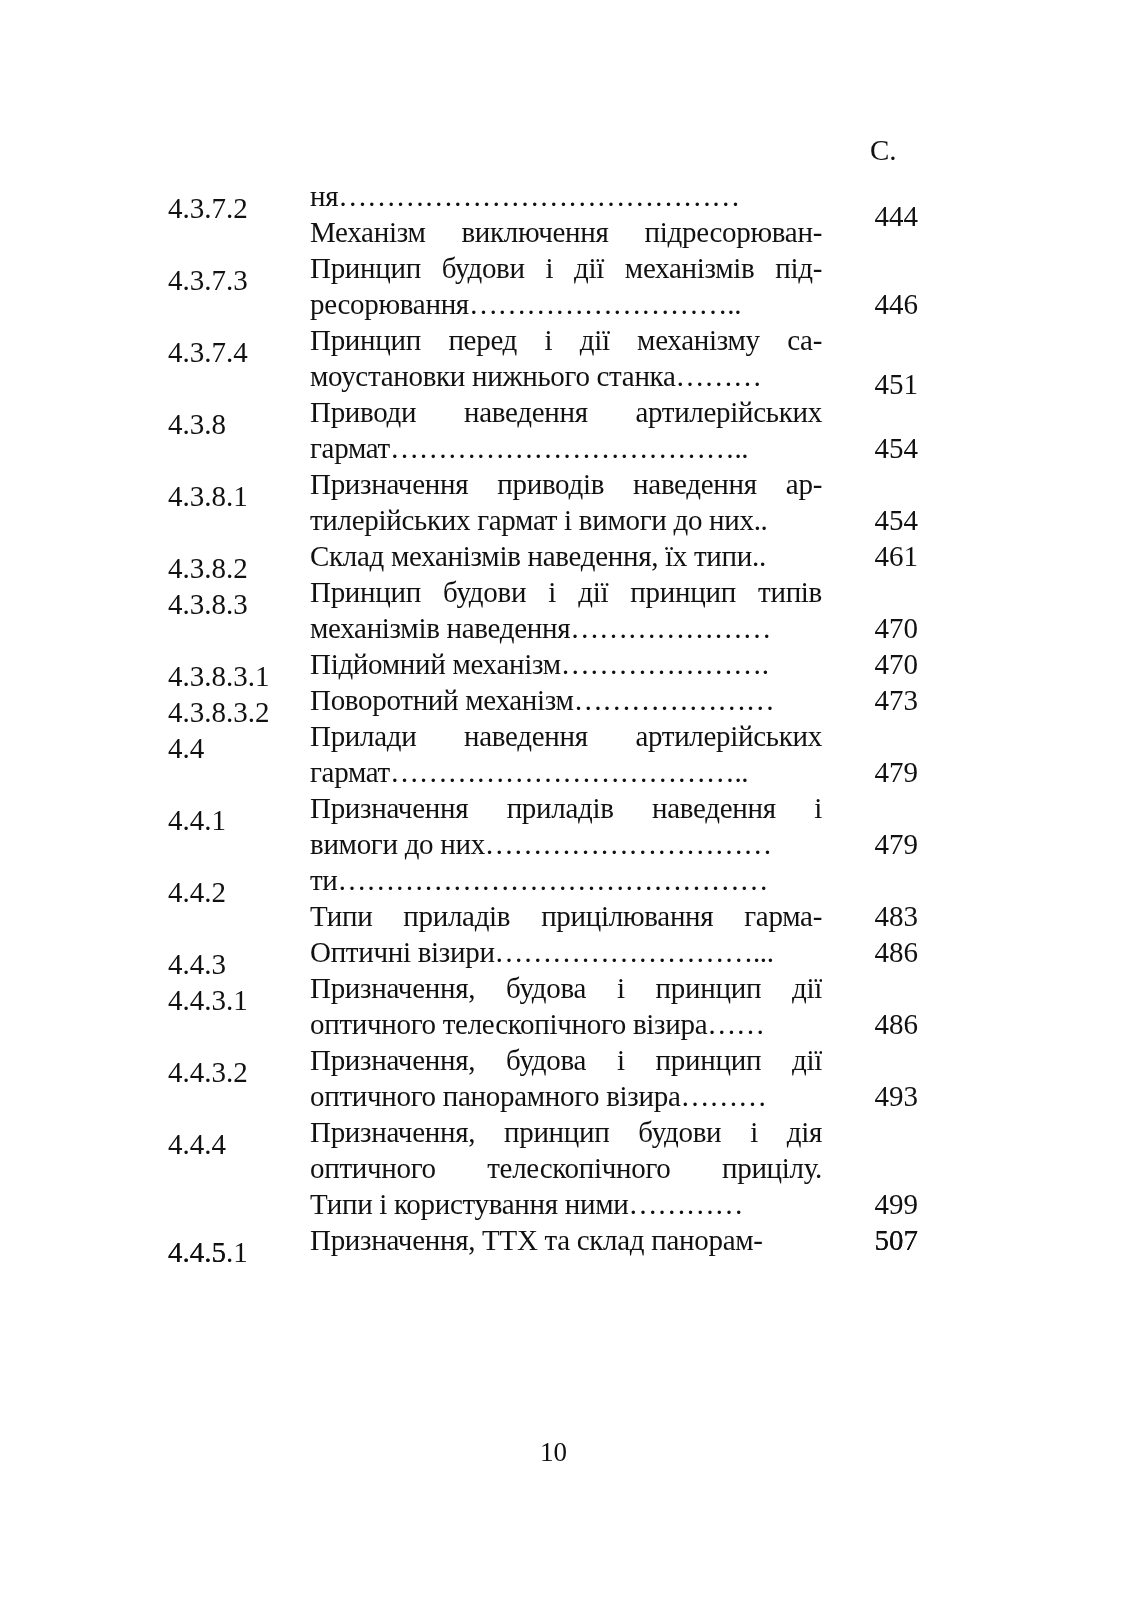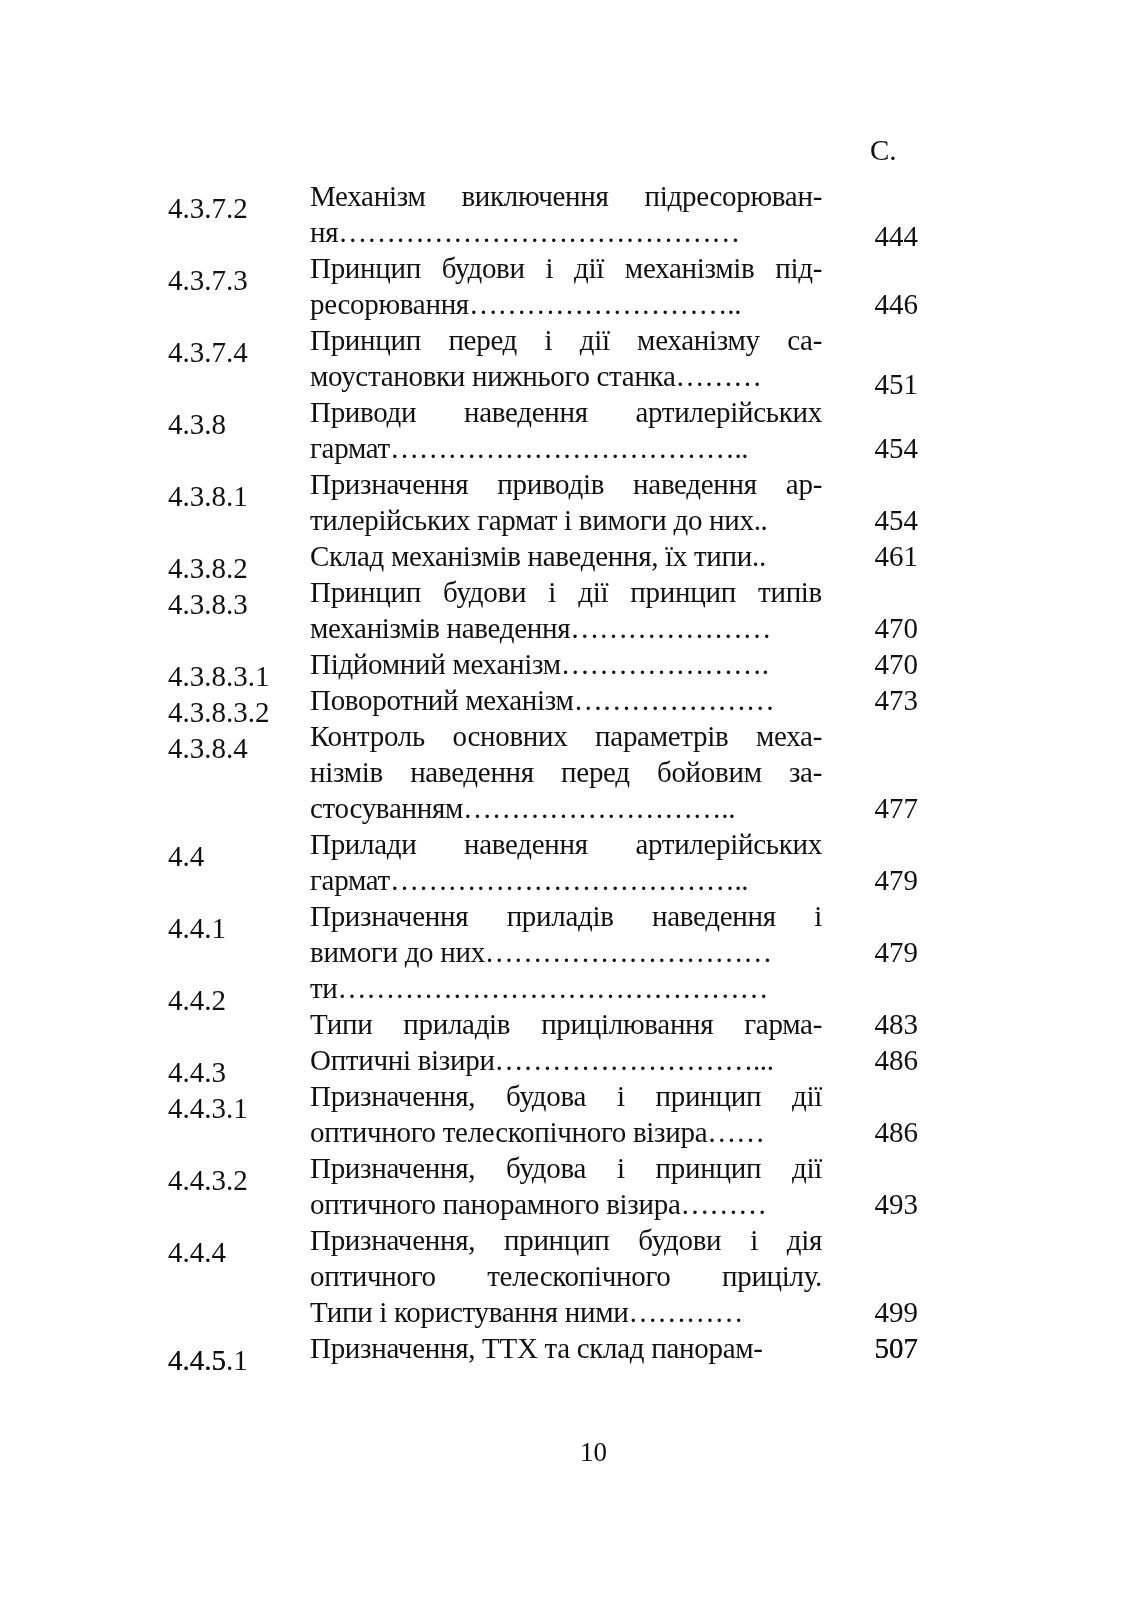--- a/index.html
+++ b/index.html
@@ -8,35 +8,35 @@
   .page { position: absolute; left: 0; top: 0; width: 1142px; height: 1615px; }
   .col-marker { position: absolute; left: 870px; top: 132px; font-size: 29px; line-height: 36px; }
   .toc { position: absolute; left: 168px; top: 178px; width: 760px; }
   .entry { position: relative; }
   .entry .num { position: absolute; left: 0; top: 12px; font-size: 29px; line-height: 36px; white-space: nowrap; }
   .entry .lines { margin-left: 142px; width: 512px; }
   .entry .line { font-size: 29px; line-height: 36px; height: 36px; white-space: nowrap; overflow: hidden;
                  text-align: justify; text-align-last: justify; letter-spacing: -0.3px; }
   .entry .line.last { text-align: left; text-align-last: left; }
   .entry .pg { position: absolute; right: 10px; font-size: 29px; line-height: 36px; }
-  .footer-num { position: absolute; left: 540px; top: 1436px; font-size: 27px; line-height: 32px; margin-left: 40px; }
+  .footer-num { position: absolute; left: 540px; top: 1436px; font-size: 27px; line-height: 32px; }
 </style>
 </head>
 <body>
 
 <div class="page">
   <div class="col-marker">С.</div>
   <div class="toc" id="toc">
       <div class="entry">
         <div class="num">4.3.7.2</div>
         <div class="lines">
+          <div class="line last">ня……………………………………</div>
           <div class="line">Механізм виключення підресорюван-</div>
-          <div class="line last">ня……………………………………</div>
         </div>
-        <div class="pg" style="top: 40px;">444</div>
+        <div class="pg" style="top: 20px;">444</div>
       </div>
       <div class="entry">
         <div class="num">4.3.7.3</div>
         <div class="lines">
           <div class="line">Принцип будови і дії механізмів під-</div>
           <div class="line last">ресорювання………………………..</div>
         </div>
         <div class="pg" style="top: 36px;">446</div>
       </div>
       <div class="entry">
@@ -84,29 +84,20 @@
           <div class="line last">Підйомний механізм………………….</div>
         </div>
         <div class="pg" style="top: 0px;">470</div>
       </div>
       <div class="entry">
         <div class="num">4.3.8.3.2</div>
         <div class="lines">
           <div class="line last">Поворотний механізм…………………</div>
         </div>
         <div class="pg" style="top: 0px;">473</div>
-      </div>
-      <div class="entry">
-        <div class="num">4.3.8.4</div>
-        <div class="lines">
-          <div class="line">Контроль основних параметрів меха-</div>
-          <div class="line">нізмів наведення перед бойовим за-</div>
-          <div class="line last">стосуванням………………………..</div>
-        </div>
-        <div class="pg" style="top: 72px;">477</div>
       </div>
       <div class="entry">
         <div class="num">4.4</div>
         <div class="lines">
           <div class="line">Прилади наведення артилерійських</div>
           <div class="line last">гармат………………………………..</div>
         </div>
         <div class="pg" style="top: 36px;">479</div>
       </div>
       <div class="entry">

